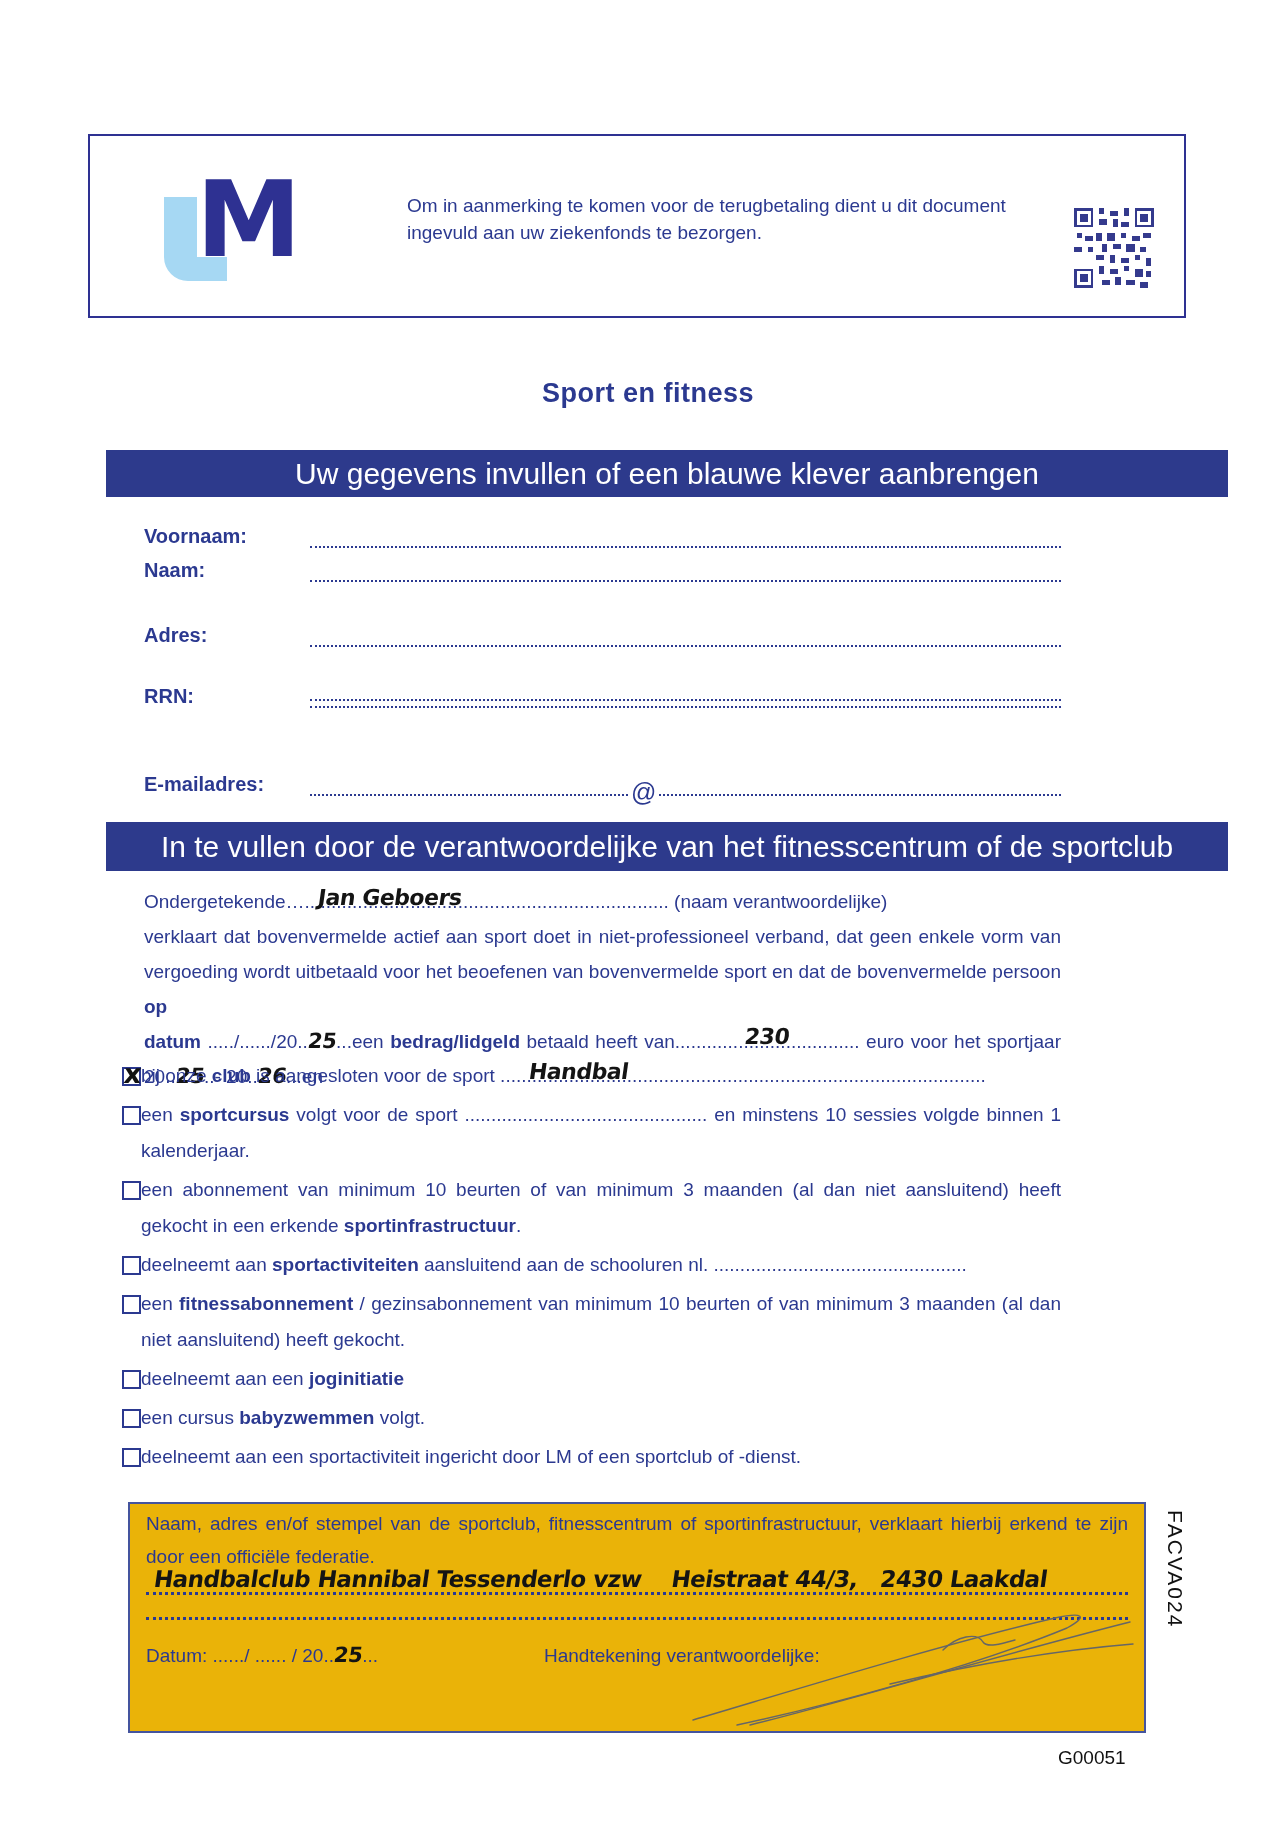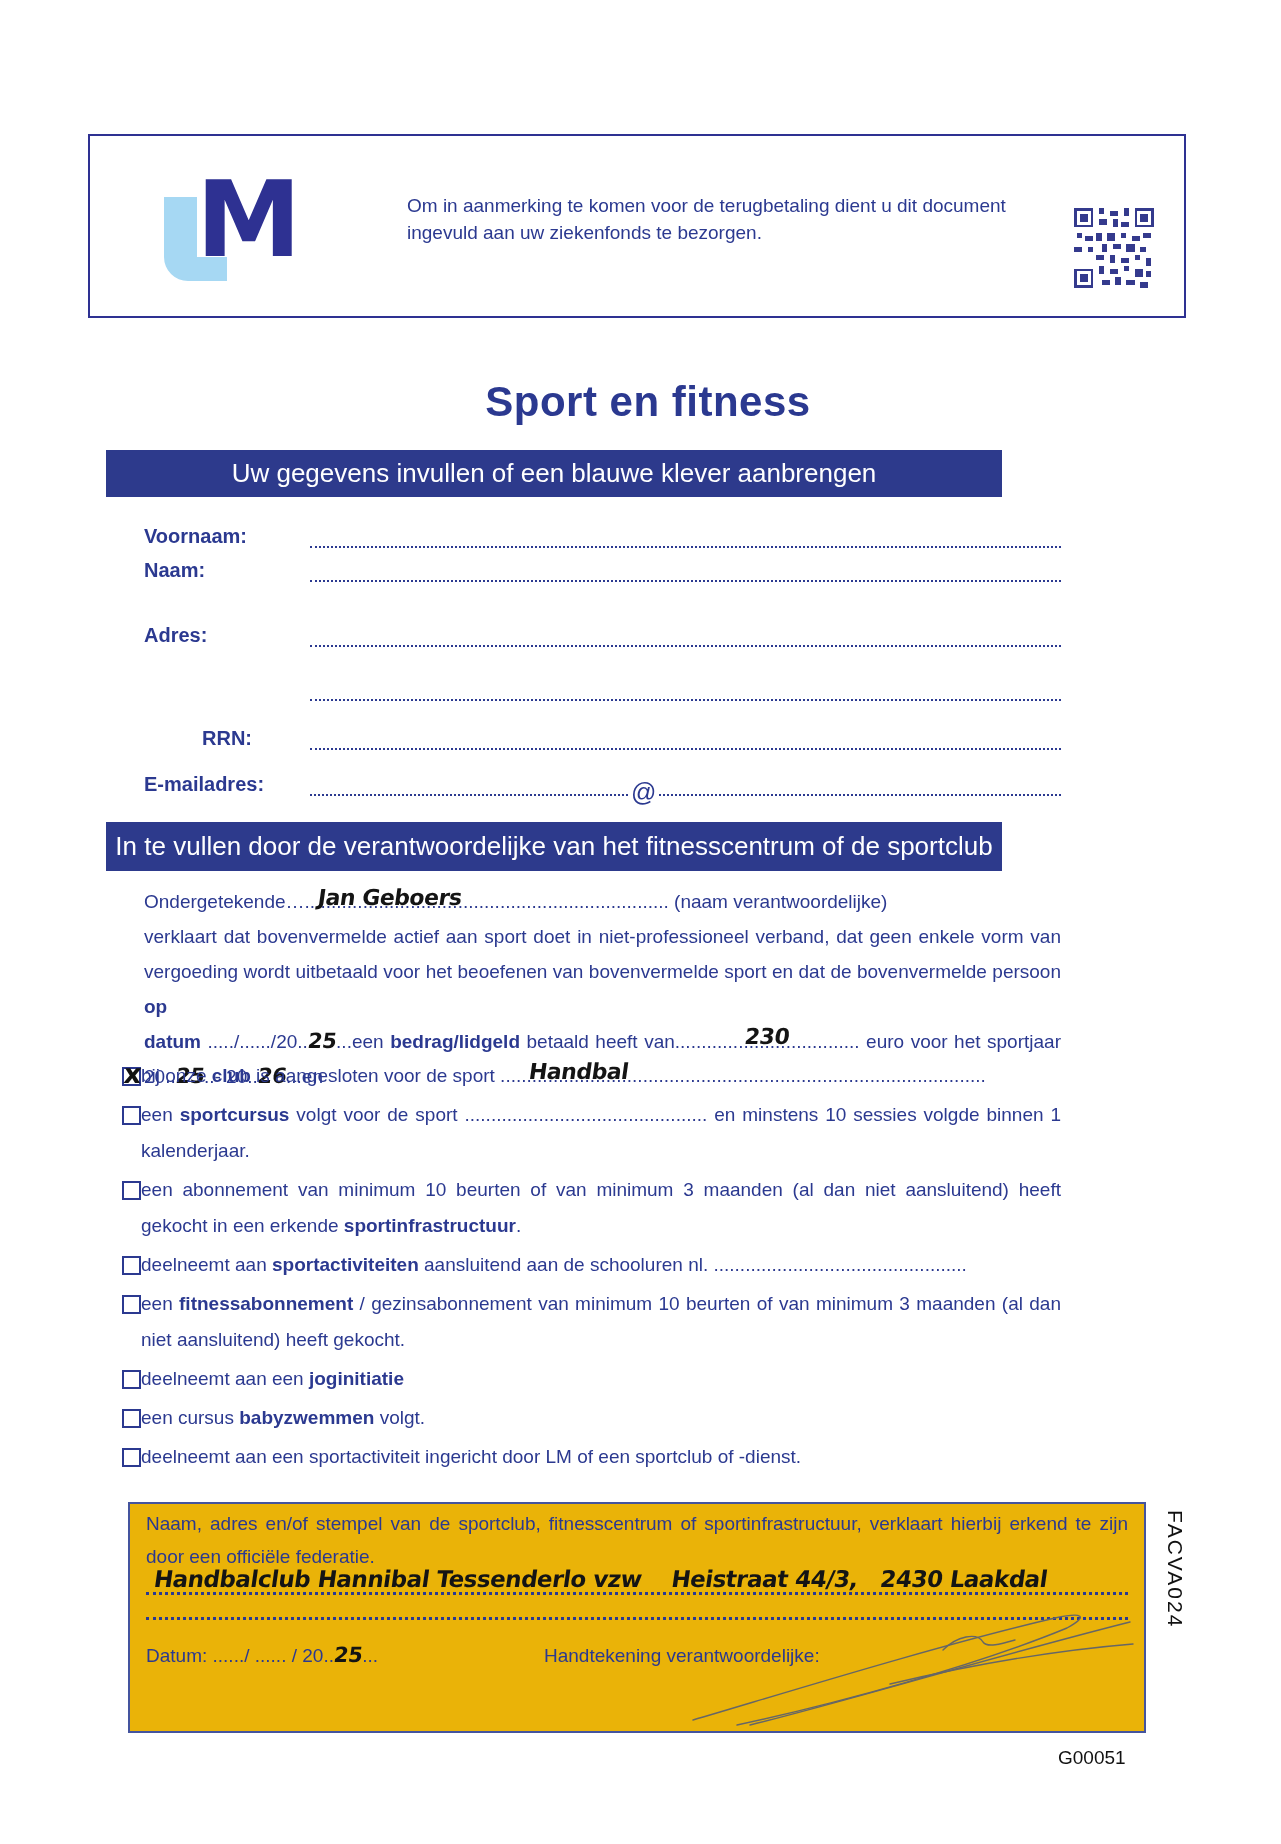--- a/index.html
+++ b/index.html
@@ -12,26 +12,26 @@
     position:absolute;left:88px;top:134px;width:1098px;height:184px;
     border:2px solid #2e3192;box-sizing:border-box;background:#fff;
   }
   .logo{position:absolute;left:68px;top:20px;width:180px;height:132px;}
   .header-text{position:absolute;left:290px;top:56px;width:660px;font-size:19px;line-height:27px;margin-left:27px;}
   .header-text .p2{margin-top:26px;}
   .qr{position:absolute;left:984px;top:72px;width:80px;height:80px;}
   
   .doc-title{
     position:absolute;left:106px;top:378px;width:1084px;text-align:center;
-    font-size:42px;font-weight:bold;letter-spacing:.5px;color:#2b3990;
+    font-size:27px;font-weight:bold;letter-spacing:.5px;color:#2b3990;
   }
   
   .band{
-    position:absolute;left:106px;width:896px;height:47px;background:#2d3a8c;
-    color:#ffffff;font-size:26px;line-height:47px;text-align:center;
+    position:absolute;left:106px;width:1122px;height:47px;background:#2d3a8c;
+    color:#ffffff;font-size:30px;line-height:47px;text-align:center;
   }
   .band1{top:450px;}
   .band2{top:822px;height:49px;line-height:49px;}
   
   .frow{position:absolute;left:144px;width:917px;display:flex;align-items:flex-end;height:30px;}
   .flabel{width:166px;font-weight:bold;font-size:20px;flex:none;}
   .fline{flex:1;border-bottom:2px dotted #2b3990;height:26px;}
   .fline.short{flex:0 0 318px;}
   .at{font-size:25px;line-height:18px;padding:0 3px;transform:translateY(5px);}
   
@@ -151,21 +151,21 @@
   <div class="fline"></div>
 </div>
 <div class="frow" style="top:617px;">
   <div class="flabel">Adres:</div>
   <div class="fline"></div>
 </div>
 <div class="frow" style="top:671px;">
   <div class="flabel"></div>
   <div class="fline"></div>
 </div>
-<div class="frow" style="top:720px;text-align:center;">
+<div class="frow" style="top:678px;">
   <div class="flabel">RRN:</div>
   <div class="fline"></div>
 </div>
 <div class="frow" style="top:766px;">
   <div class="flabel">E-mailadres:</div>
   <div class="fline short"></div>
   <span class="at">@</span>
   <div class="fline"></div>
 </div>
 

